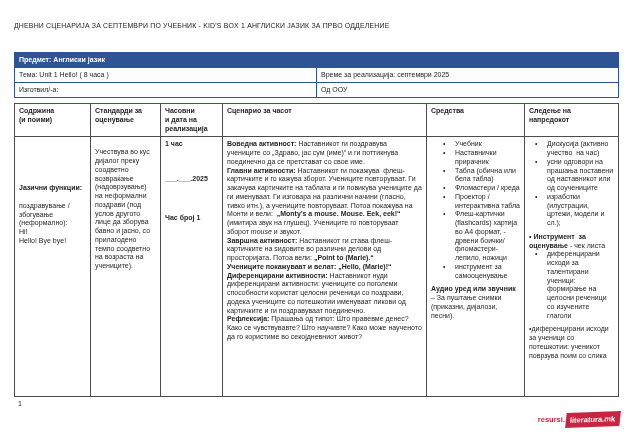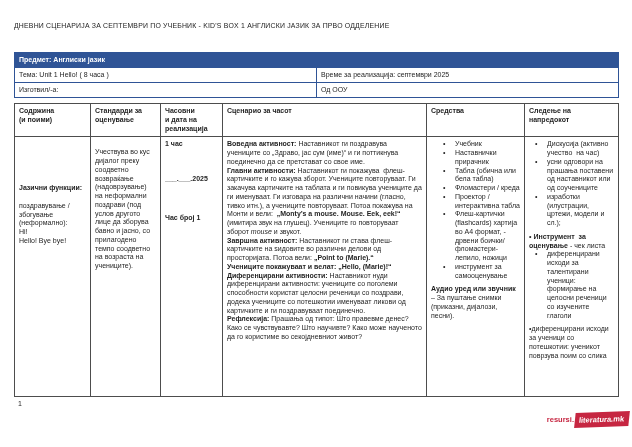--- a/index.html
+++ b/index.html
@@ -58,21 +58,21 @@
   .res-cell .li .dot { margin-left: 12px; }
   .prog-cell .li .dot { margin-left: 6px; }
   .dot { width: 12px; flex: none; }
   .li-t { flex: 1; white-space: pre-wrap; }
 
   .note-block { margin-top: 5px; white-space: pre-wrap; }
 
   .page-num { position: absolute; left: 18px; top: 400px; font-size: 7px; }
 
   .logo {
-    position: absolute; right: 3px; top: 412px;
+    position: absolute; right: 12px; top: 412px;
     display: flex; align-items: center;
   }
   .logo-prefix { color: #c62641; font-size: 7.5px; font-weight: bold; margin-right: 1px; }
   .logo-box {
     background: #c62641; color: #ffffff; font-weight: bold; font-size: 7.5px;
     padding: 3px 5px 3px 4px; transform: skew(-8deg) rotate(-2deg);
   }
 </style>
 </head>
 <body>

